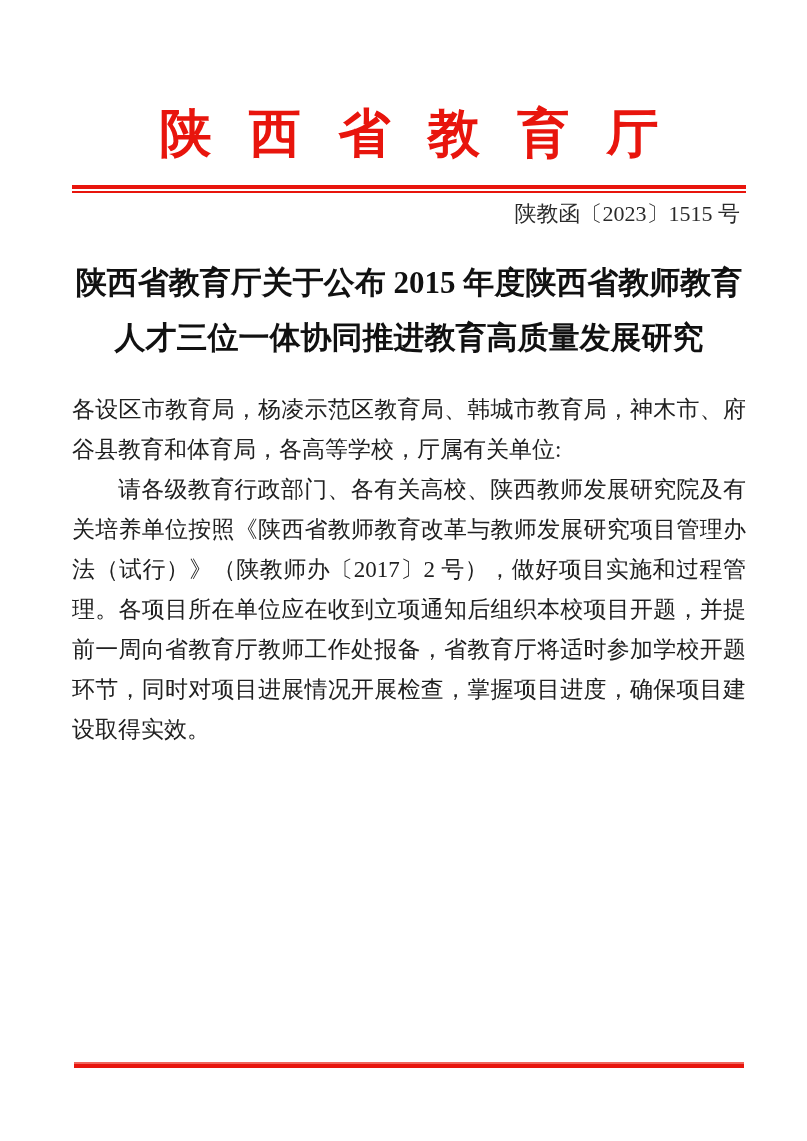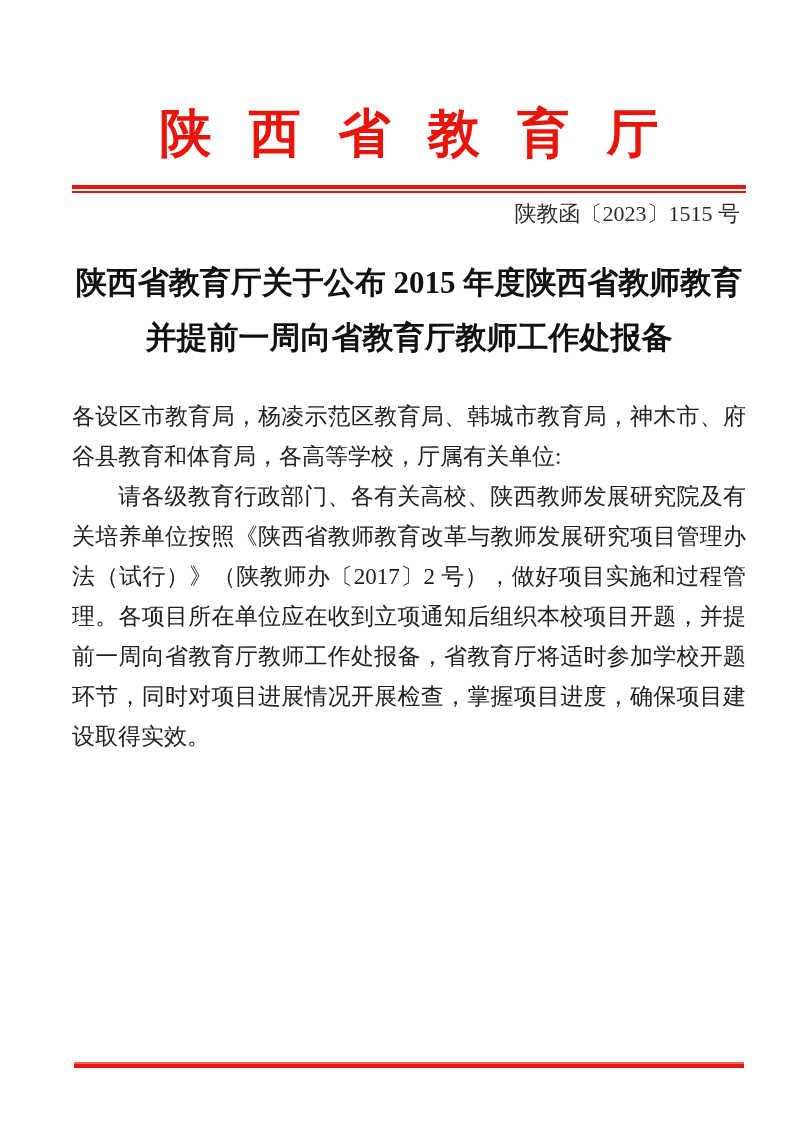--- a/index.html
+++ b/index.html
@@ -45,21 +45,21 @@
     margin-top: 26px;
     text-align: center;
     font-weight: 700;
     font-size: 31px;
     line-height: 55px;
     color: #111;
   }
   .doc-title .title-line { display: block; white-space: nowrap; }
   
   .body-text {
-    margin-top: 32px;
+    margin-top: 25px;
     font-size: 23px;
     line-height: 40px;
     text-align: justify;
     color: #202020;
   }
   .body-text p { margin: 0; }
   .body-text p.indent { text-indent: 2em; }
   
   .rule-bottom {
     position: absolute;
@@ -80,21 +80,21 @@
   <div class="rule-double">
     <div class="thick"></div>
     <div class="gap"></div>
     <div class="thin"></div>
   </div>
 
   <div class="doc-number">陕教函〔2023〕1515 号</div>
 
   <h1 class="doc-title">
     <span class="title-line">陕西省教育厅关于公布 2015 年度陕西省教师教育</span>
-    <span class="title-line">并提前一周向省教育厅教师工作处报备</span>
+    <span class="title-line">人才三位一体协同推进教育高质量发展研究</span>
   </h1>
 
   <div class="body-text">
     <p>各设区市教育局，杨凌示范区教育局、韩城市教育局，神木市、府谷县教育和体育局，各高等学校，厅属有关单位:</p>
     <p class="indent">请各级教育行政部门、各有关高校、陕西教师发展研究院及有关培养单位按照《陕西省教师教育改革与教师发展研究项目管理办法（试行）》（陕教师办〔2017〕2 号），做好项目实施和过程管理。各项目所在单位应在收到立项通知后组织本校项目开题，并提前一周向省教育厅教师工作处报备，省教育厅将适时参加学校开题环节，同时对项目进展情况开展检查，掌握项目进度，确保项目建设取得实效。</p>
   </div>
 
   <div class="rule-bottom">
     <div class="thin"></div>
     <div class="thick"></div>

